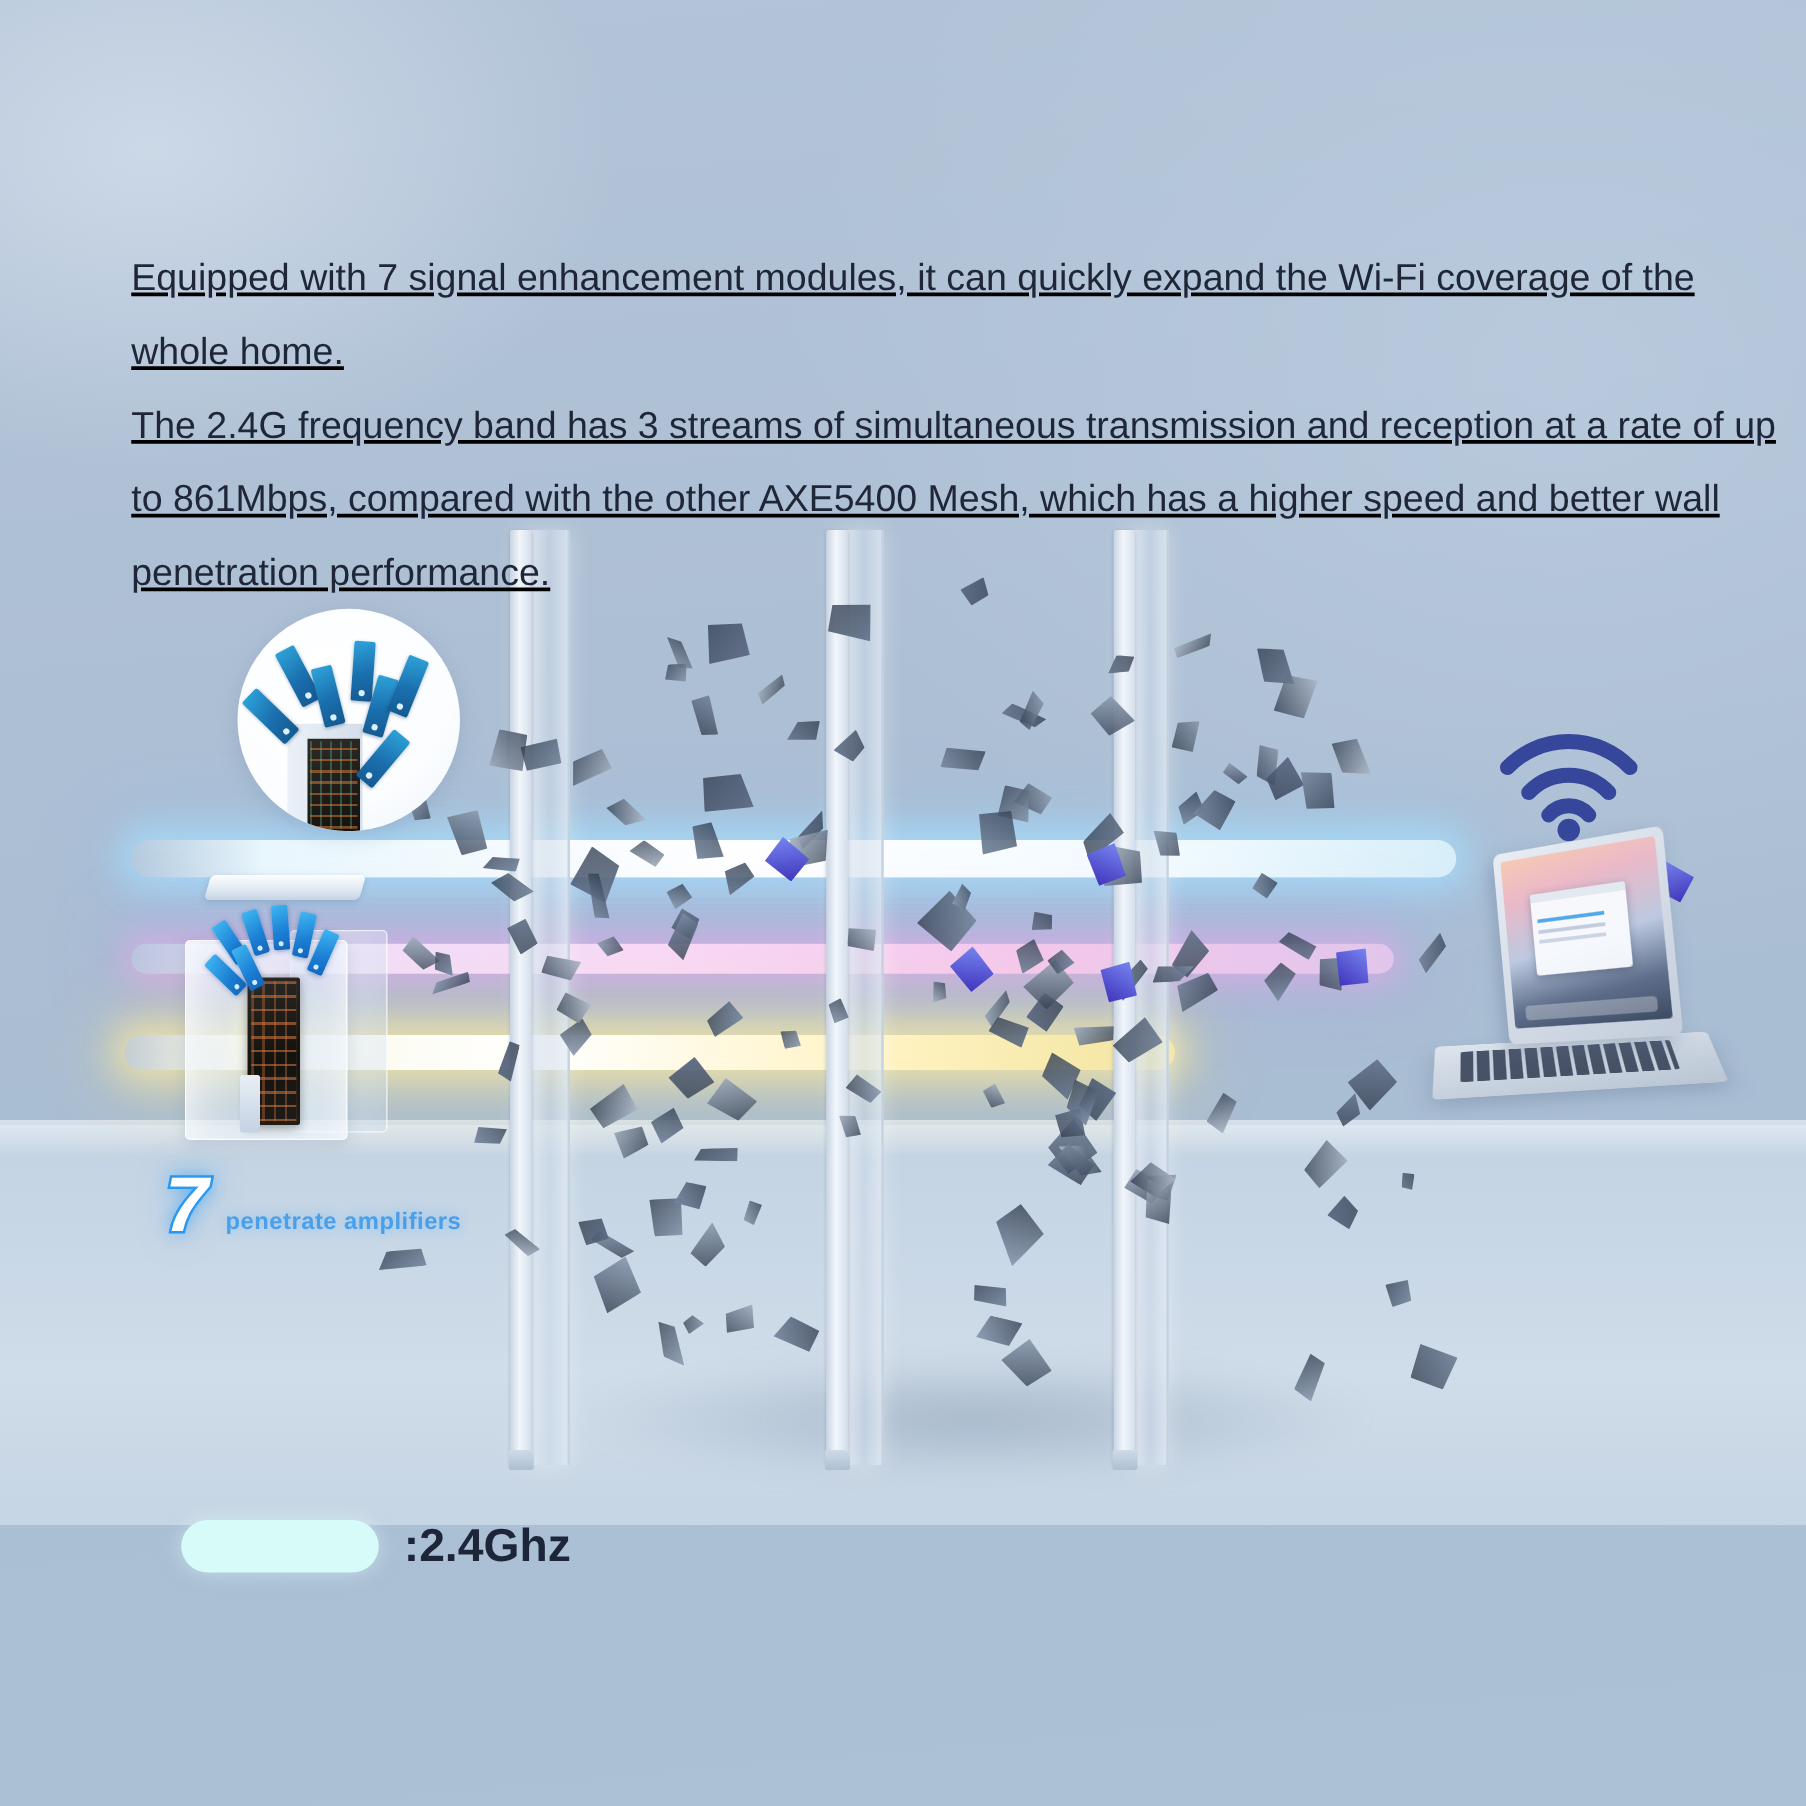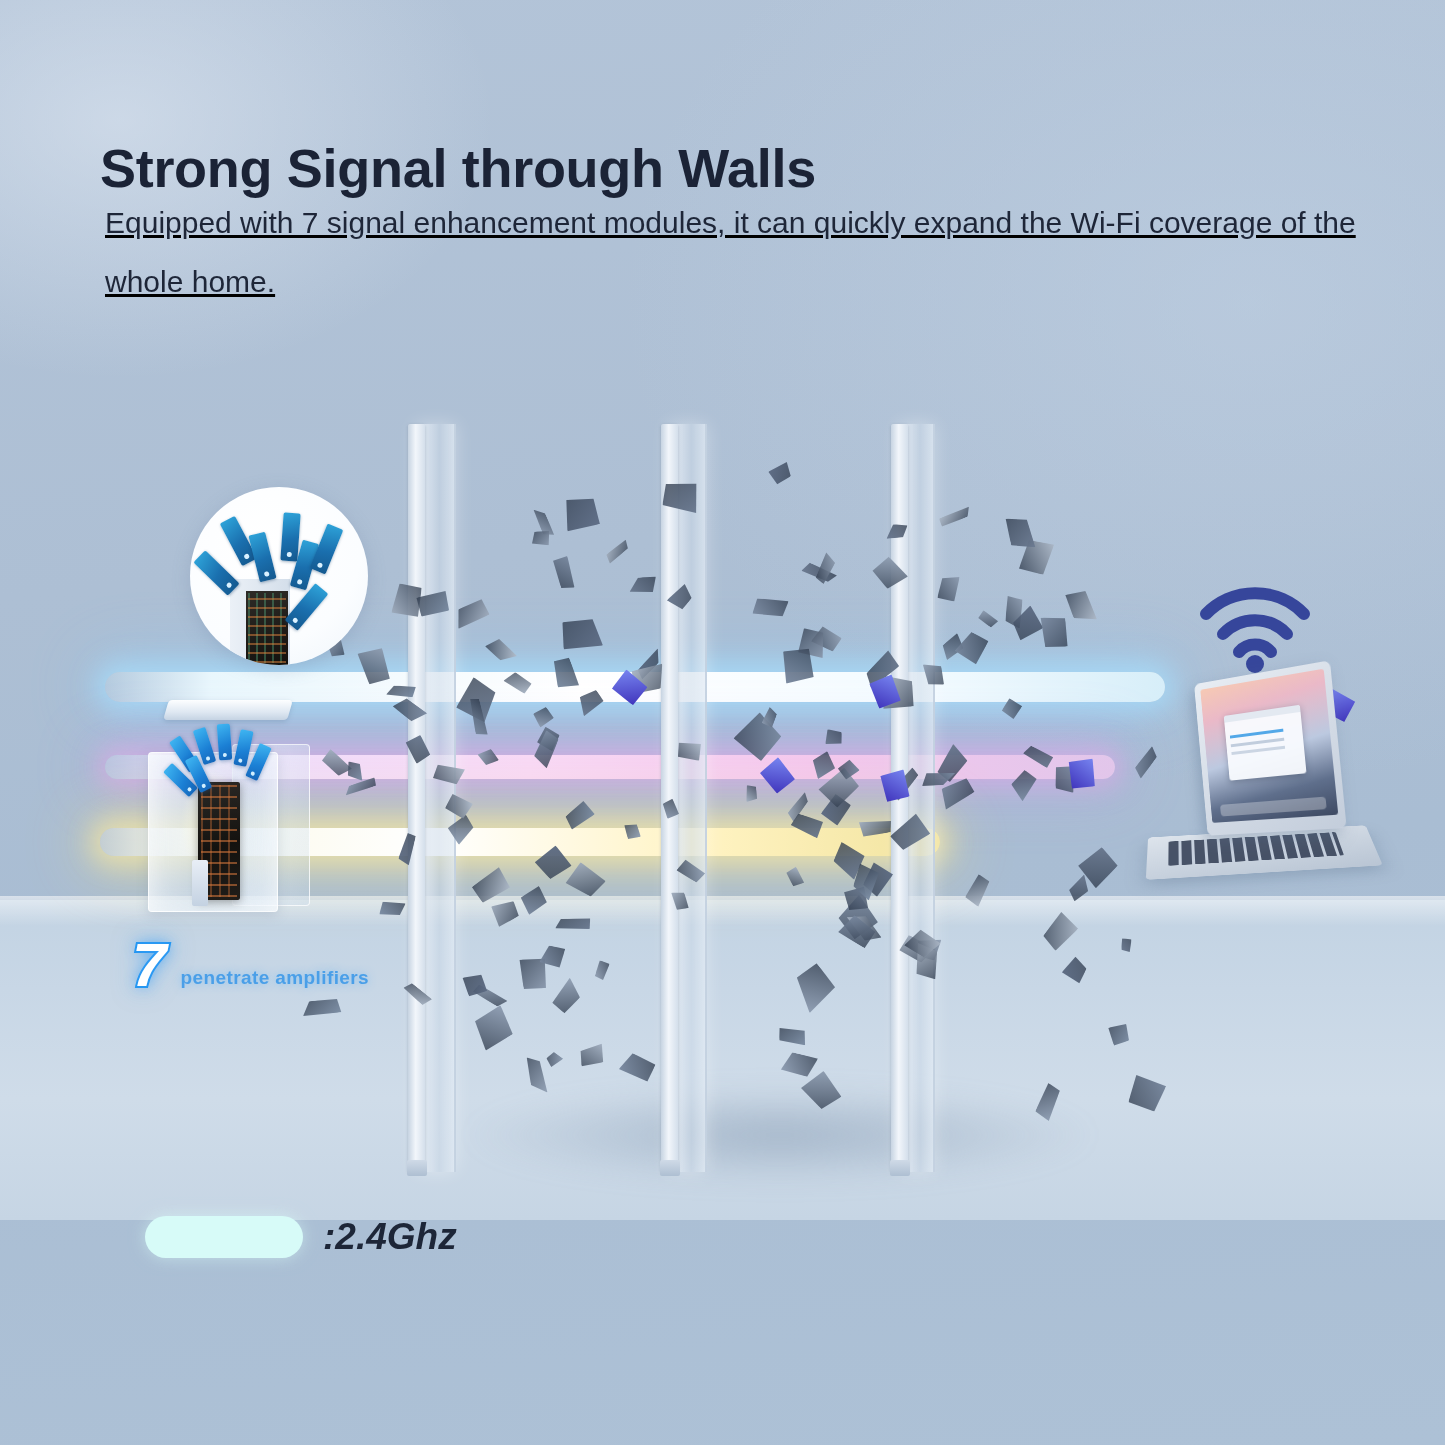--- a/index.html
+++ b/index.html
@@ -196,21 +196,21 @@
   }
   #amp-label{
     margin-left:14px;margin-bottom:7px;font-size:19px;font-weight:bold;
     color:#4a9fe8;text-shadow:0 0 9px rgba(120,190,245,.8);letter-spacing:.4px;
   }
 
   
   #legend{position:absolute;left:145px;top:1216px;width:1180px;display:flex;align-items:center;}
   .legend-item{display:flex;align-items:center;}
   #legend-6ghz{margin-right:129px;}
-  #legend-24ghz{margin-right:110px;font-style:italic;}
+  #legend-24ghz{margin-right:110px;}
   .pill{width:158px;height:42px;border-radius:21px;}
   .legend-text{margin-left:20px;font-size:37px;font-weight:bold;color:#1d2638;}
 </style>
 </head>
 <body>
 
 <div id="page">
 
   <div class="scene">
 
@@ -422,24 +422,24 @@
       </div>
       <div class="lid">
         <div class="screen">
           <div class="win"></div>
           <div class="dock"></div>
         </div>
       </div>
     </div>
   </div>
 
-  <h1 id="title">Strong Signal through Walls</h1>
 
   <div id="desc">
     <p>Equipped with 7 signal enhancement modules, it can quickly expand the Wi-Fi coverage of the whole home.</p>
+    <p>The 2.4G frequency band has 3 streams of simultaneous transmission and reception at a rate of up to 861Mbps, compared with the other AXE5400 Mesh, which has a higher speed and better wall penetration performance.</p>
   </div>
 
   <div id="amp-badge">
     <span id="amp-number">7</span>
     <span id="amp-label">penetrate amplifiers</span>
   </div>
 
   <div id="legend">
     <div class="legend-item" id="legend-24ghz">
       <span class="pill" style="background: rgb(215, 251, 248); box-shadow: rgba(215, 251, 248, 0.533) 0px 0px 16px;"></span>

